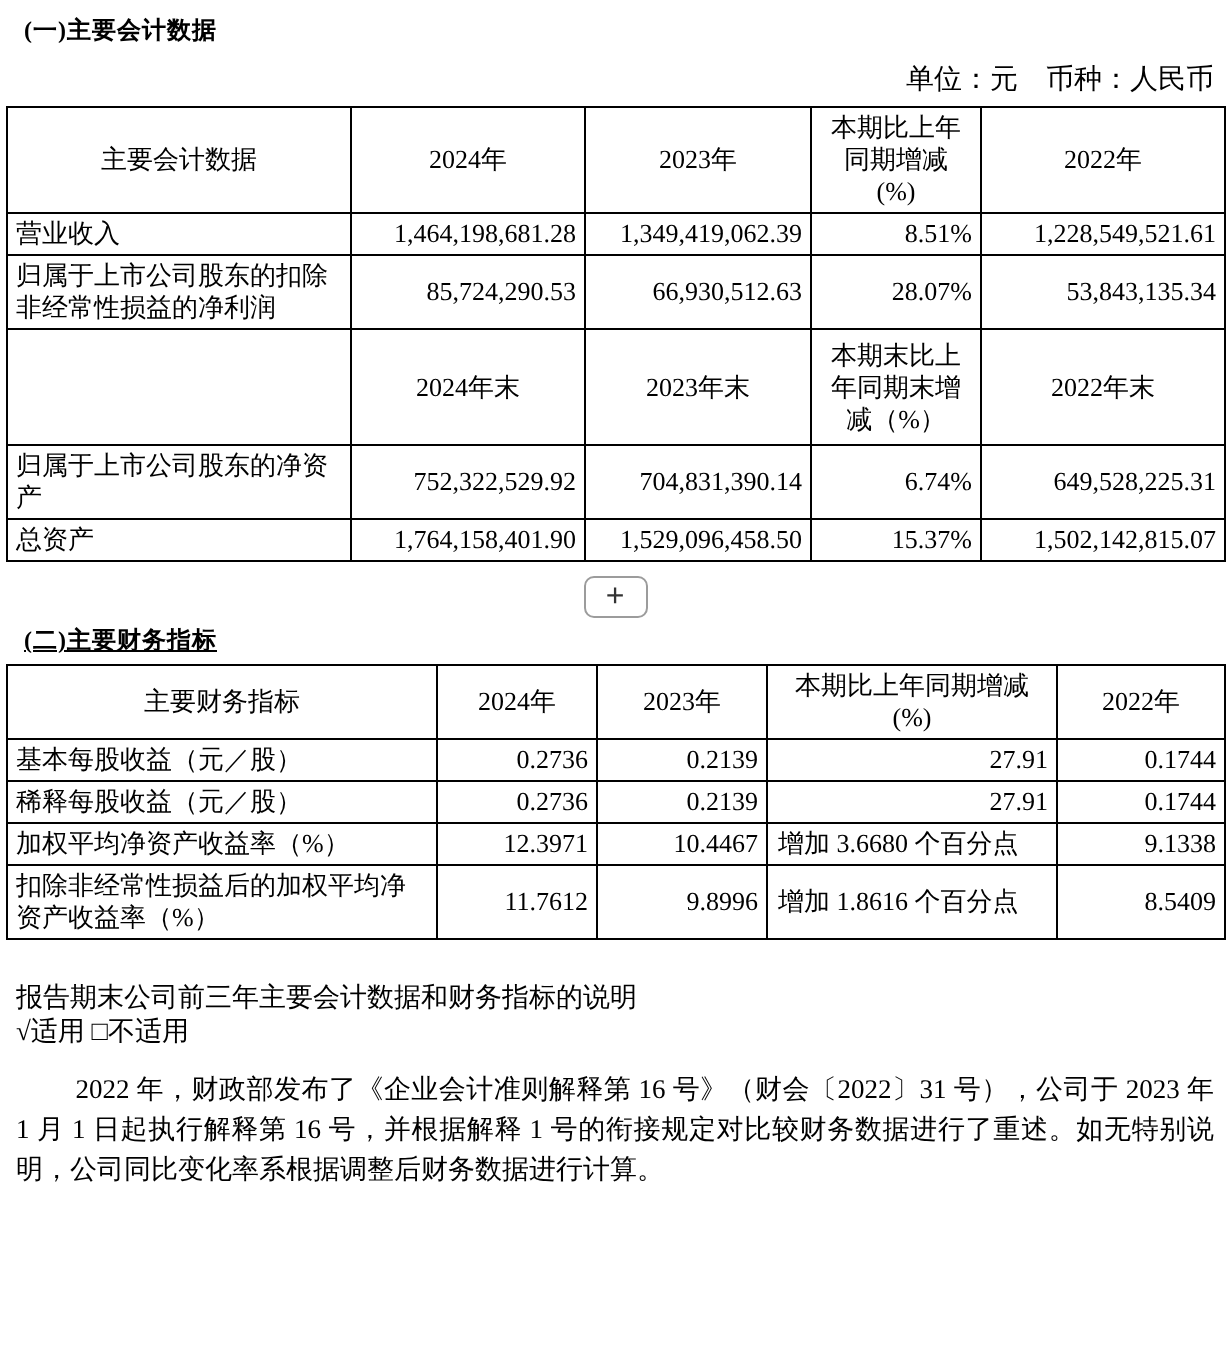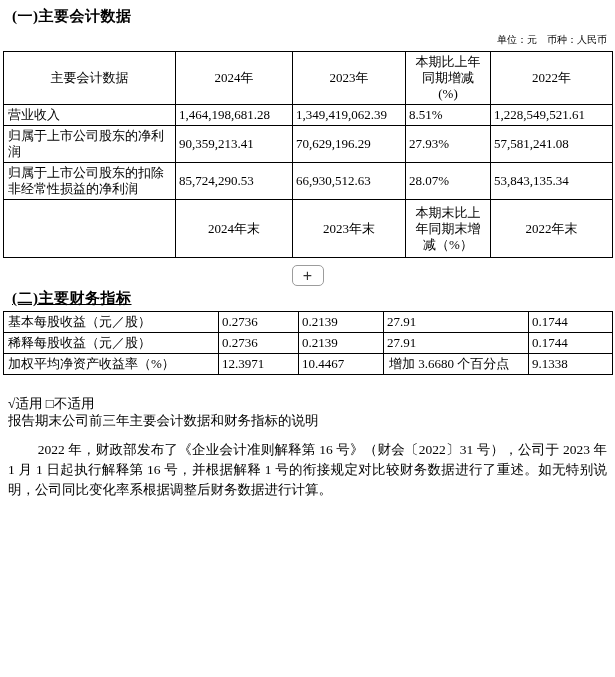--- a/index.html
+++ b/index.html
@@ -9,29 +9,29 @@
     color: #000000;
     font-family: "Liberation Serif", "DejaVu Serif", serif;
   }
   .page {
     width: 615px;
     min-height: 677px;
     background: #ffffff;
     overflow: hidden;
   }
   .section-title {
-    font-size: 15px;
+    font-size: 12px;
     font-weight: bold;
     margin: 7px 0 0 12px;
     letter-spacing: 0.5px;
   }
   .section-title.t2 { margin: 3px 0 3px 12px; text-decoration: underline; }
   .unit-note {
     text-align: right;
-    font-size: 10px;
+    font-size: 14px;
     margin: 7px 8px 4px 0;
   }
   table {
     border-collapse: collapse;
     table-layout: fixed;
     width: 609px;
     margin-left: 3px;
   }
   th, td {
     border: 1px solid #000000;
@@ -42,21 +42,21 @@
     vertical-align: middle;
     overflow: hidden;
   }
   th {
     text-align: center;
     white-space: pre-line;
     margin-top: 37px;
   }
   tr.mid-header th { height: 58px; }
   td.label { text-align: left; padding-left: 4px; }
-  td.num   { text-align: left; padding-right: 4px; }
+  td.num   { text-align: right; padding-right: 4px; }
   td.textval { text-align: left; padding-left: 5px; }
   .expand-btn {
     width: 32px; height: 21px;
     margin: 7px auto 2px auto;
     border: 1px solid #9c9c9c;
     border-radius: 5px;
     background: #ffffff;
     display: flex; align-items: center; justify-content: center;
     font-family: "Liberation Sans", "DejaVu Sans", sans-serif;
     font-size: 16px; line-height: 16px; color: #333333;
@@ -102,60 +102,75 @@
           <th>2022年</th>
         </tr>
         <tr>
           <td class="label">营业收入</td>
           <td class="num">1,464,198,681.28</td>
           <td class="num">1,349,419,062.39</td>
           <td class="num">8.51%</td>
           <td class="num">1,228,549,521.61</td>
         </tr>
         <tr>
-          <td class="label">归属于上市公司股东的净利润</td>
-          <td class="num">90,359,213.41</td>
-          <td class="num">70,629,196.29</td>
-          <td class="num">27.93%</td>
-          <td class="num">57,581,241.08</td>
-        </tr>
-        <tr>
           <td class="label">归属于上市公司股东的扣除非经常性损益的净利润</td>
           <td class="num">85,724,290.53</td>
           <td class="num">66,930,512.63</td>
           <td class="num">28.07%</td>
           <td class="num">53,843,135.34</td>
         </tr>
         <tr class="header-row mid-header">
           <th></th>
           <th>2024年末</th>
           <th>2023年末</th>
           <th>本期末比上
 年同期末增
 减（%）</th>
           <th>2022年末</th>
+        </tr>
+        <tr>
+          <td class="label">归属于上市公司股东的净资产</td>
+          <td class="num">752,322,529.92</td>
+          <td class="num">704,831,390.14</td>
+          <td class="num">6.74%</td>
+          <td class="num">649,528,225.31</td>
+        </tr>
+        <tr>
+          <td class="label">总资产</td>
+          <td class="num">1,764,158,401.90</td>
+          <td class="num">1,529,096,458.50</td>
+          <td class="num">15.37%</td>
+          <td class="num">1,502,142,815.07</td>
         </tr>
       </tbody>
   </table>
 
   <div class="expand-btn">
     <span>+</span>
   </div>
 
   <div class="section-title t2">(二)主要财务指标</div>
 
   <table id="indicators-table">
     <colgroup>
       <col style="width:215px">
         <col style="width:80px">
         <col style="width:85px">
         <col style="width:145px">
         <col style="width:84px">
     </colgroup>
     <tbody>
+        <tr class="header-row">
+          <th>主要财务指标</th>
+          <th>2024年</th>
+          <th>2023年</th>
+          <th>本期比上年同期增减
+(%)</th>
+          <th>2022年</th>
+        </tr>
         <tr>
           <td class="label">基本每股收益（元／股）</td>
           <td class="num">0.2736</td>
           <td class="num">0.2139</td>
           <td class="num">27.91</td>
           <td class="num">0.1744</td>
         </tr>
         <tr>
           <td class="label">稀释每股收益（元／股）</td>
           <td class="num">0.2736</td>
@@ -163,22 +178,29 @@
           <td class="num">27.91</td>
           <td class="num">0.1744</td>
         </tr>
         <tr>
           <td class="label">加权平均净资产收益率（%）</td>
           <td class="num">12.3971</td>
           <td class="num">10.4467</td>
           <td class="textval">增加 3.6680 个百分点</td>
           <td class="num">9.1338</td>
         </tr>
+        <tr>
+          <td class="label">扣除非经常性损益后的加权平均净资产收益率（%）</td>
+          <td class="num">11.7612</td>
+          <td class="num">9.8996</td>
+          <td class="textval">增加 1.8616 个百分点</td>
+          <td class="num">8.5409</td>
+        </tr>
       </tbody>
   </table>
 
   <div class="notes">
+    <div class="note-line">报告期末公司前三年主要会计数据和财务指标的说明</div>
     <div class="note-line">√适用 □不适用</div>
-    <div class="note-line">报告期末公司前三年主要会计数据和财务指标的说明</div>
     <div class="note-para">2022 年，财政部发布了《企业会计准则解释第 16 号》（财会〔2022〕31 号），公司于 2023 年 1 月 1 日起执行解释第 16 号，并根据解释 1 号的衔接规定对比较财务数据进行了重述。如无特别说明，公司同比变化率系根据调整后财务数据进行计算。</div>
   </div>
 
 </div>
 
 </body></html>

